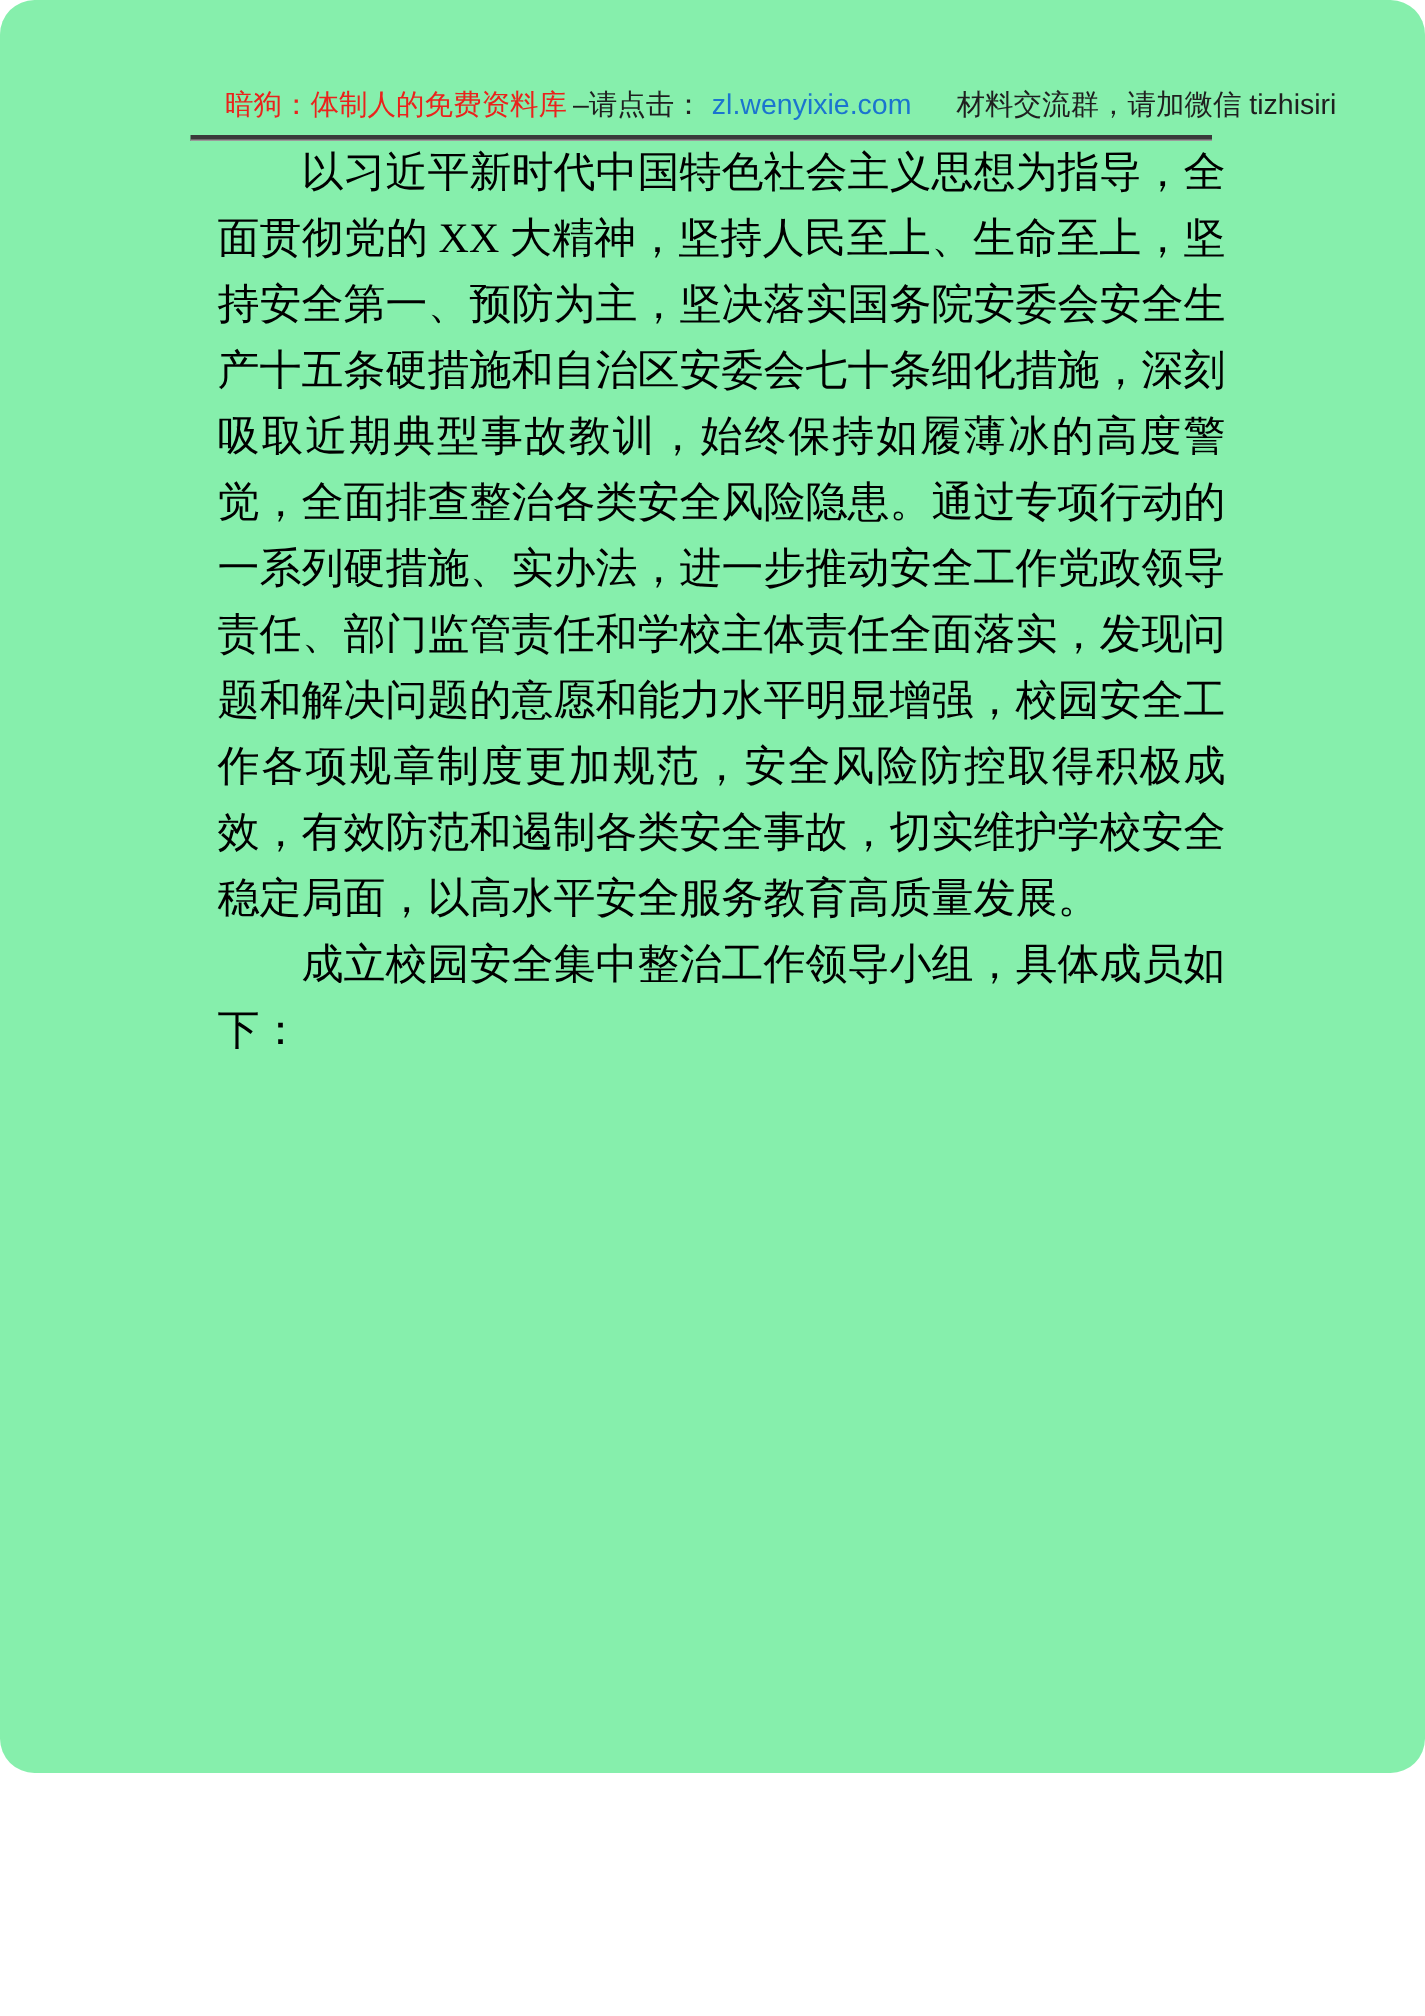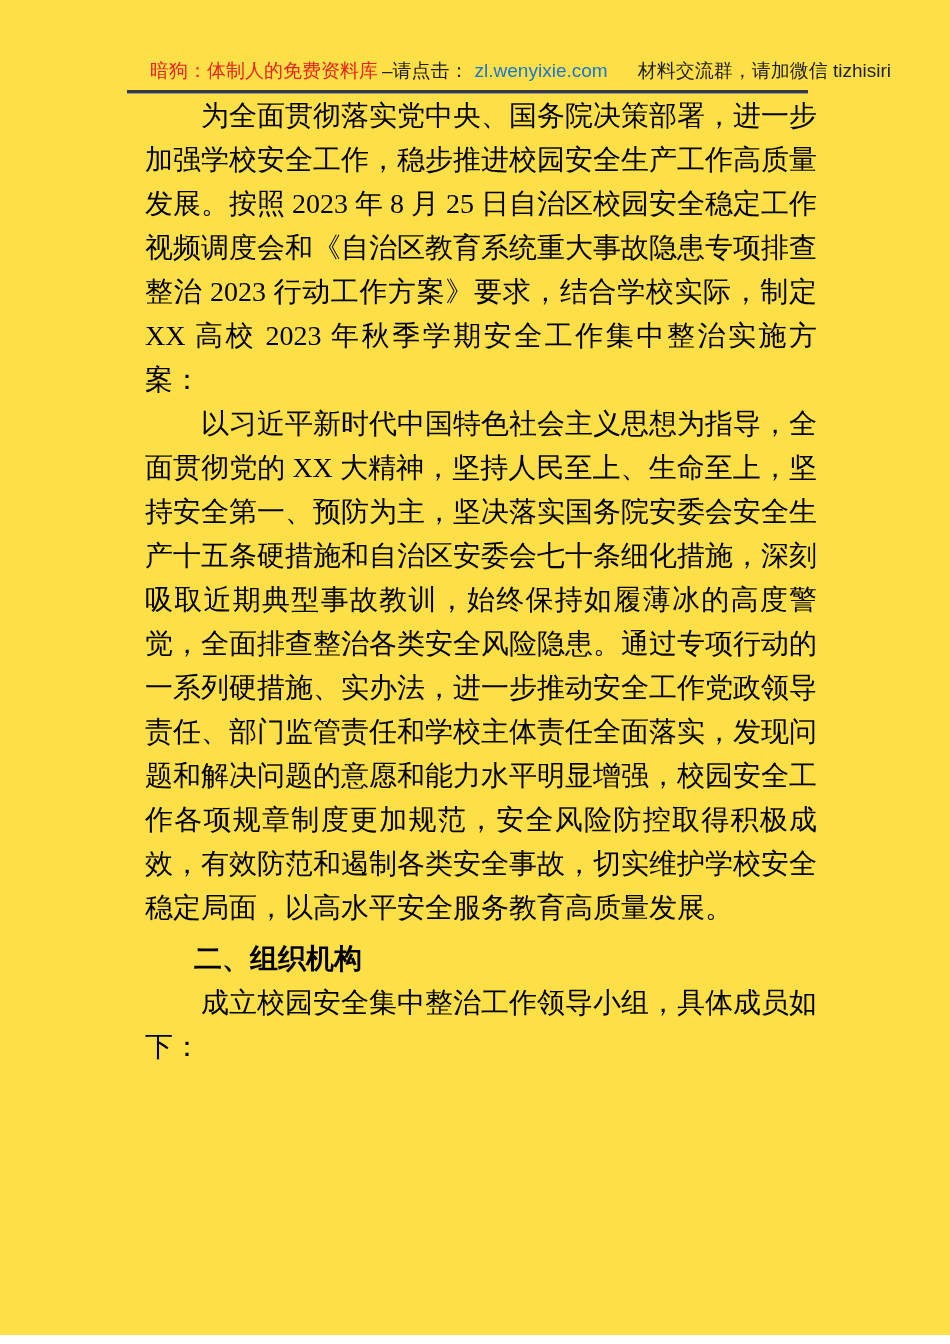--- a/index.html
+++ b/index.html
@@ -1,25 +1,26 @@
 <!DOCTYPE html>
 <html><head>
 <meta charset="utf-8">
 <style>
   html, body { margin: 0; padding: 0; background: #ffffff; }
   .page {
     width: 950px;
-    height: 1335px;
+    height: 1182px;
     box-sizing: border-box;
     padding: 56px 133px 0 145px;
-    background: #fde047;
+    background: #86efac;
     overflow: hidden;
     position: relative;
     color: #000000;
     font-family: "Liberation Serif", "DejaVu Serif", serif;
+    border-radius: 23px;
   }
   .promo {
     font-family: "Liberation Sans", "DejaVu Sans", sans-serif;
     font-size: 19px;
     line-height: 30px;
     white-space: nowrap;
     color: #1f1f1f;
     margin-left: 5px;
   }
   .promo-red { color: #ea221c; }
@@ -64,22 +65,20 @@
 
 <div class="page">
 
   <div class="promo">
     <span class="promo-red">暗狗：体制人的免费资料库</span><span class="promo-dark">–请点击：</span><a class="promo-link">zl.wenyixie.com</a><span class="promo-group">材料交流群，请加微信 tizhisiri</span>
   </div>
 
   <div class="rule"></div>
 
 
-  <p class="para">为全面贯彻落实党中央、国务院决策部署，进一步加强学校安全工作，稳步推进校园安全生产工作高质量发展。按照 2023 年 8 月 25 日自治区校园安全稳定工作视频调度会和《自治区教育系统重大事故隐患专项排查整治 2023 行动工作方案》要求，结合学校实际，制定 XX 高校 2023 年秋季学期安全工作集中整治实施方案：</p>
 
 
   <p class="para">以习近平新时代中国特色社会主义思想为指导，全面贯彻党的 XX 大精神，坚持人民至上、生命至上，坚持安全第一、预防为主，坚决落实国务院安委会安全生产十五条硬措施和自治区安委会七十条细化措施，深刻吸取近期典型事故教训，始终保持如履薄冰的高度警觉，全面排查整治各类安全风险隐患。通过专项行动的一系列硬措施、实办法，进一步推动安全工作党政领导责任、部门监管责任和学校主体责任全面落实，发现问题和解决问题的意愿和能力水平明显增强，校园安全工作各项规章制度更加规范，安全风险防控取得积极成效，有效防范和遏制各类安全事故，切实维护学校安全稳定局面，以高水平安全服务教育高质量发展。</p>
 
-  <h2 class="heading">二、组织机构</h2>
 
   <p class="para">成立校园安全集中整治工作领导小组，具体成员如下：</p>
 
 </div>
 
 </body></html>

